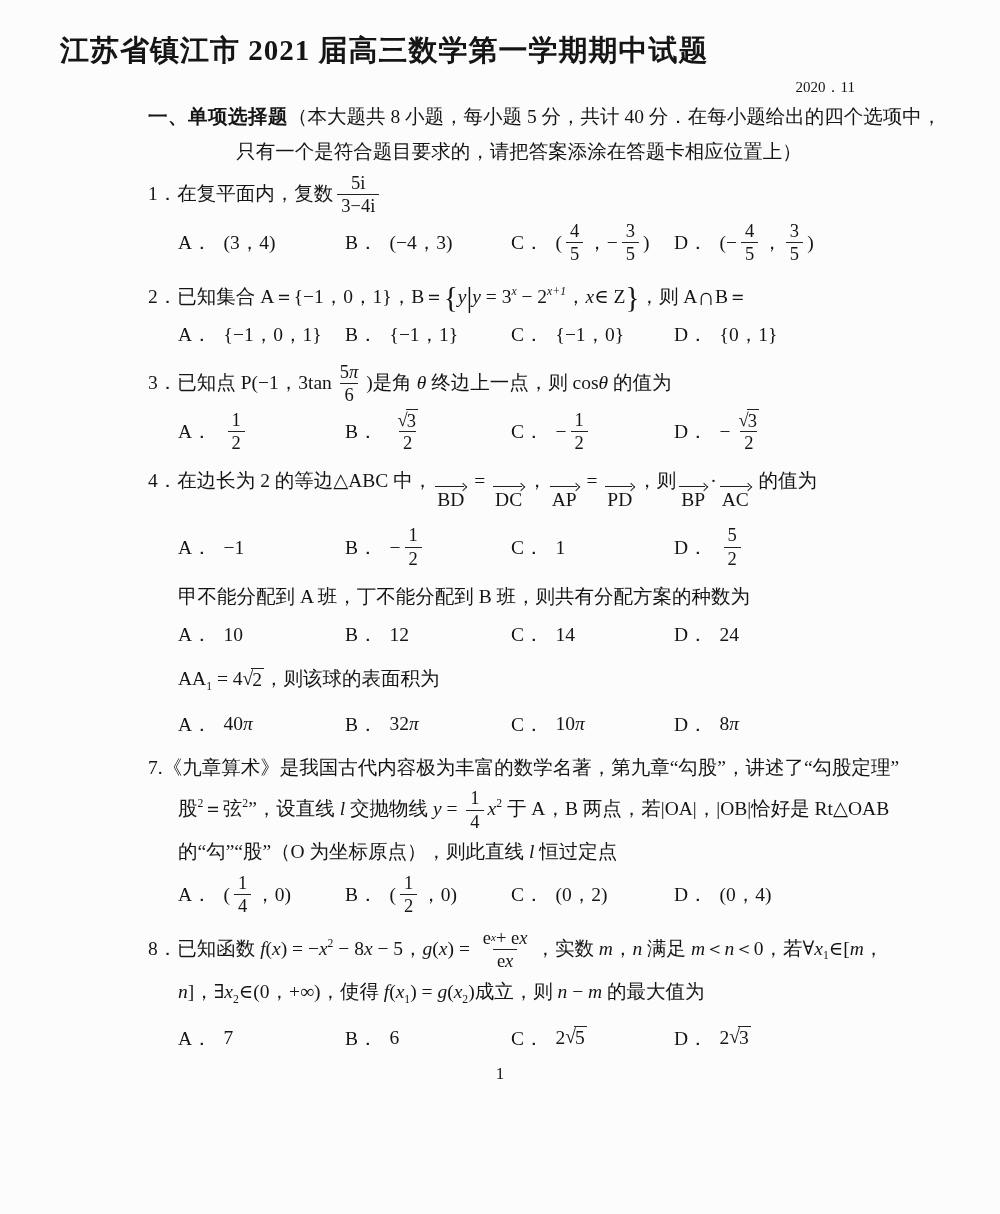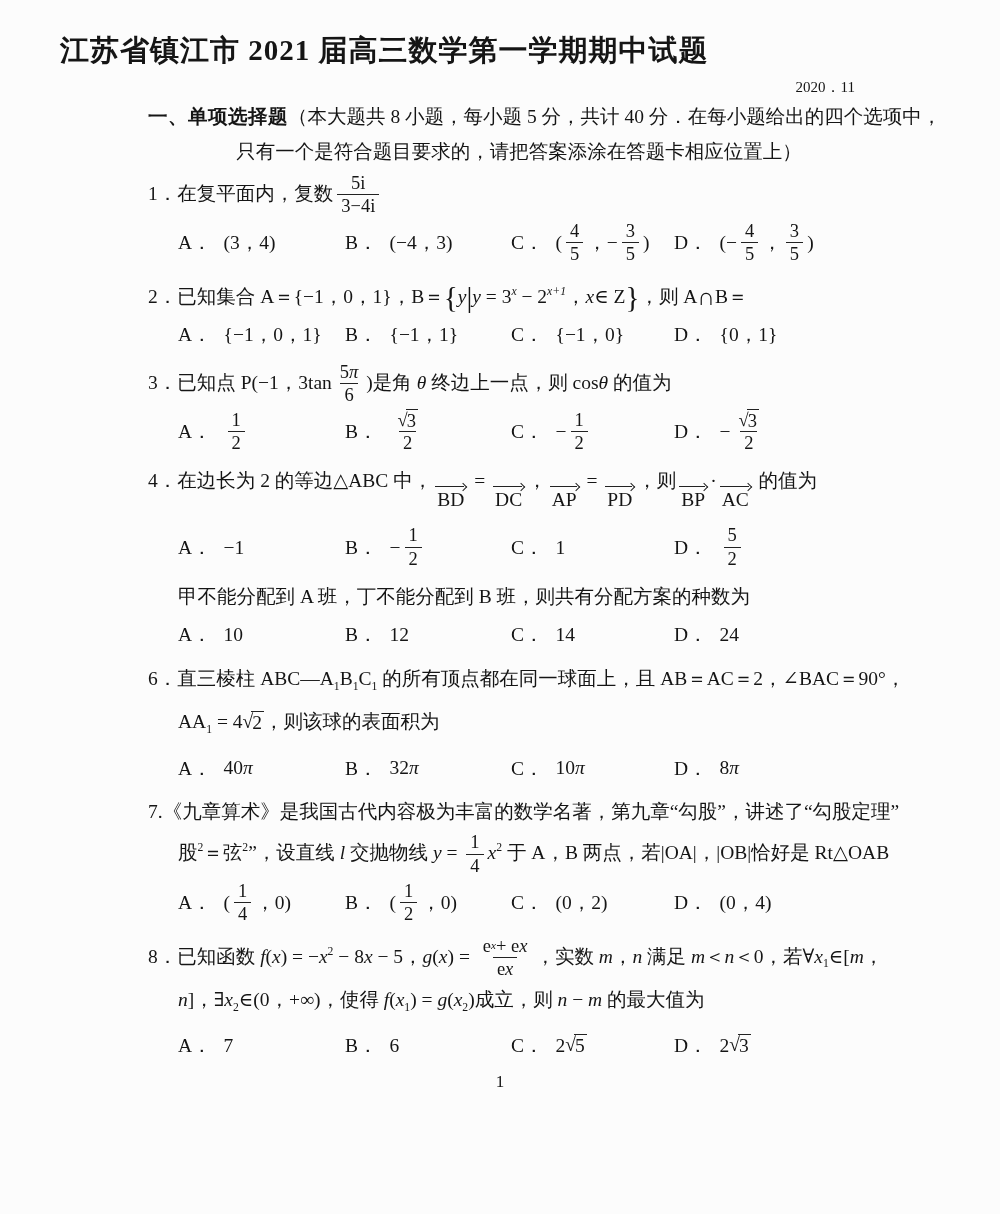--- a/index.html
+++ b/index.html
@@ -299,21 +299,20 @@
             </span>
             <span class="opt">
               <span class="opt-label">D．</span>
               <span class="opt-content">
                 <span>24</span>
               </span>
             </span>
           </div>
         </div>
         <div class="q">
-          <div class="q-line"><span class="q-num">6．</span><span>直三棱柱 ABC—A</span><sub>1</sub><span>B</span><sub>1</sub><span>C</span><sub>1</sub><span> 的所有顶点都在同一球面上，且 AB＝AC＝2，∠BAC＝90°，</span></div>
           <div class="q-line cont"><span>AA</span><sub>1</sub><span> = 4</span><span class="sqrt">
               <span class="rad">2</span>
             </span><span>，则该球的表面积为</span></div>
           <div class="opts">
             <span class="opt">
               <span class="opt-label">A．</span>
               <span class="opt-content">
                 <span>40</span>
                 <span class="i">π</span>
               </span>
@@ -340,20 +339,21 @@
               </span>
             </span>
           </div>
         </div>
         <div class="q">
           <div class="q-line"><span class="q-num">7.</span><span>《九章算术》是我国古代内容极为丰富的数学名著，第九章“勾股”，讲述了“勾股定理”</span></div>
           <div class="q-line cont"><span>股</span><sup>2</sup><span>＝弦</span><sup>2</sup><span>”，设直线 </span><span class="i">l</span><span> 交抛物线 </span><span class="i">y</span><span> = </span><span class="frac">
               <span class="num">1</span>
               <span class="den">4</span>
             </span><span class="i">x</span><sup>2</sup><span> 于 A，B 两点，若</span><span>|OA|</span><span>，</span><span>|OB|</span><span>恰好是 Rt△OAB</span></div>
+          <div class="q-line cont"><span>的“勾”“股”（O 为坐标原点），则此直线 </span><span class="i">l</span><span> 恒过定点</span></div>
           <div class="opts">
             <span class="opt">
               <span class="opt-label">A．</span>
               <span class="opt-content">
                 <span>(</span>
                 <span class="frac">
                   <span class="num">1</span>
                   <span class="den">4</span>
                 </span>
                 <span>，0)</span>

